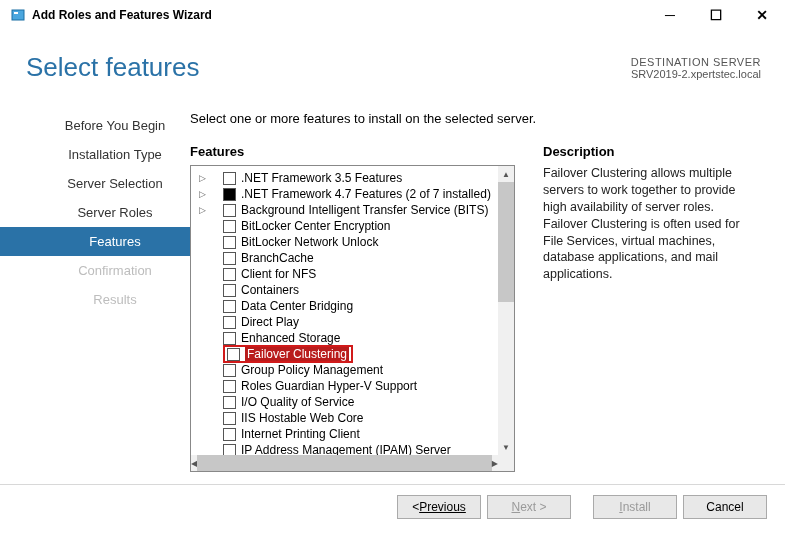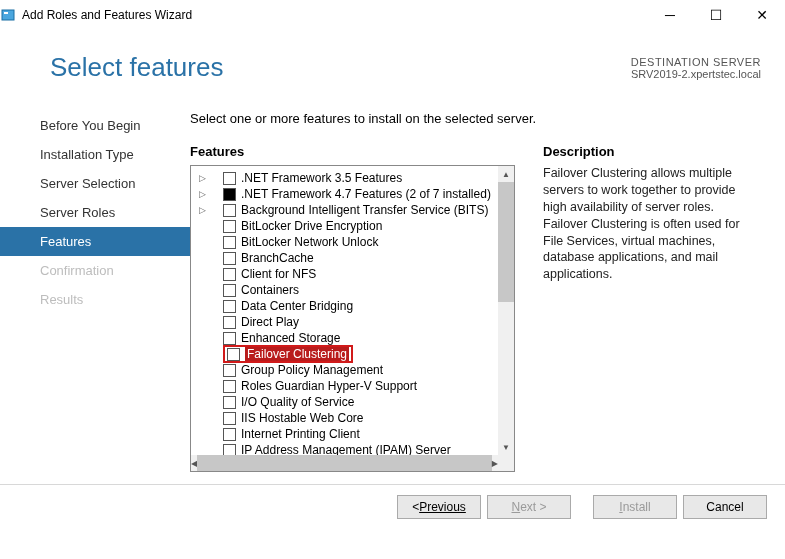--- a/index.html
+++ b/index.html
@@ -1,26 +1,26 @@
 <!DOCTYPE html>
 <html><head>
 <meta charset="utf-8">
 <style>
   * { box-sizing: border-box; font-family: "Segoe UI", Tahoma, sans-serif; }
   body { margin: 0; background: #fff; width: 785px; height: 559px; overflow: hidden; }
-  .titlebar { height: 30px; display: flex; align-items: center; padding: 0 0 0 0; }
+  .titlebar { height: 30px; display: flex; align-items: center; padding: 0 0 0 10px; font-weight: bold; }
   .titlebar-icon { width: 16px; height: 16px; margin-right: 6px; }
   .titlebar-title { font-size: 12px; flex: 1; color: #000; }
   .winbtn { width: 46px; height: 30px; display: flex; align-items: center; justify-content: center; font-size: 14px; color: #000; }
   .content { position: relative; }
-  .page-title { color: #2a72a7; font-size: 26px; font-weight: 300; padding: 22px 0 0 26px; margin-left: 24px; }
+  .page-title { color: #2a72a7; font-size: 26px; font-weight: 300; padding: 22px 0 0 26px; }
   .dest { position: absolute; right: 24px; top: 26px; text-align: right; font-size: 11px; color: #555; }
   .dest-label { letter-spacing: 0.5px; margin-left: 47px; }
   .body { display: flex; padding-top: 28px; }
-  .sidebar { width: 190px; }
+  .sidebar { width: 190px; text-align: center; }
   .step { font-size: 13px; padding: 7px 0 7px 40px; color: #333; }
   .step.disabled { color: #bdbdbd; }
   .step.active { background: #2a72a7; color: #fff; }
   .main { flex: 1; padding-right: 40px; }
   .instr { font-size: 13px; color: #000; margin-bottom: 18px; }
   .columns { display: flex; }
   .col-left { flex: 0 0 325px; }
   .col-right { flex: 1; padding-left: 28px; }
   .section-head { font-size: 13px; font-weight: 600; margin-bottom: 6px; }
   .treebox { border: 1px solid #888; height: 307px; position: relative; background: #fff; }
@@ -101,21 +101,21 @@
                 <div class="row">
                   <span class="caret">▷</span>
                   <span class="indent"></span>
                   <span class="cb"></span>
                   <span class="row-label">Background Intelligent Transfer Service (BITS)</span>
                 </div>
                 <div class="row">
                   <span class="caret"></span>
                   <span class="indent"></span>
                   <span class="cb"></span>
-                  <span class="row-label">BitLocker Drive Encryption</span>
+                  <span class="row-label">BitLocker Center Encryption</span>
                 </div>
                 <div class="row">
                   <span class="caret"></span>
                   <span class="indent"></span>
                   <span class="cb"></span>
                   <span class="row-label">BitLocker Network Unlock</span>
                 </div>
                 <div class="row">
                   <span class="caret"></span>
                   <span class="indent"></span>

